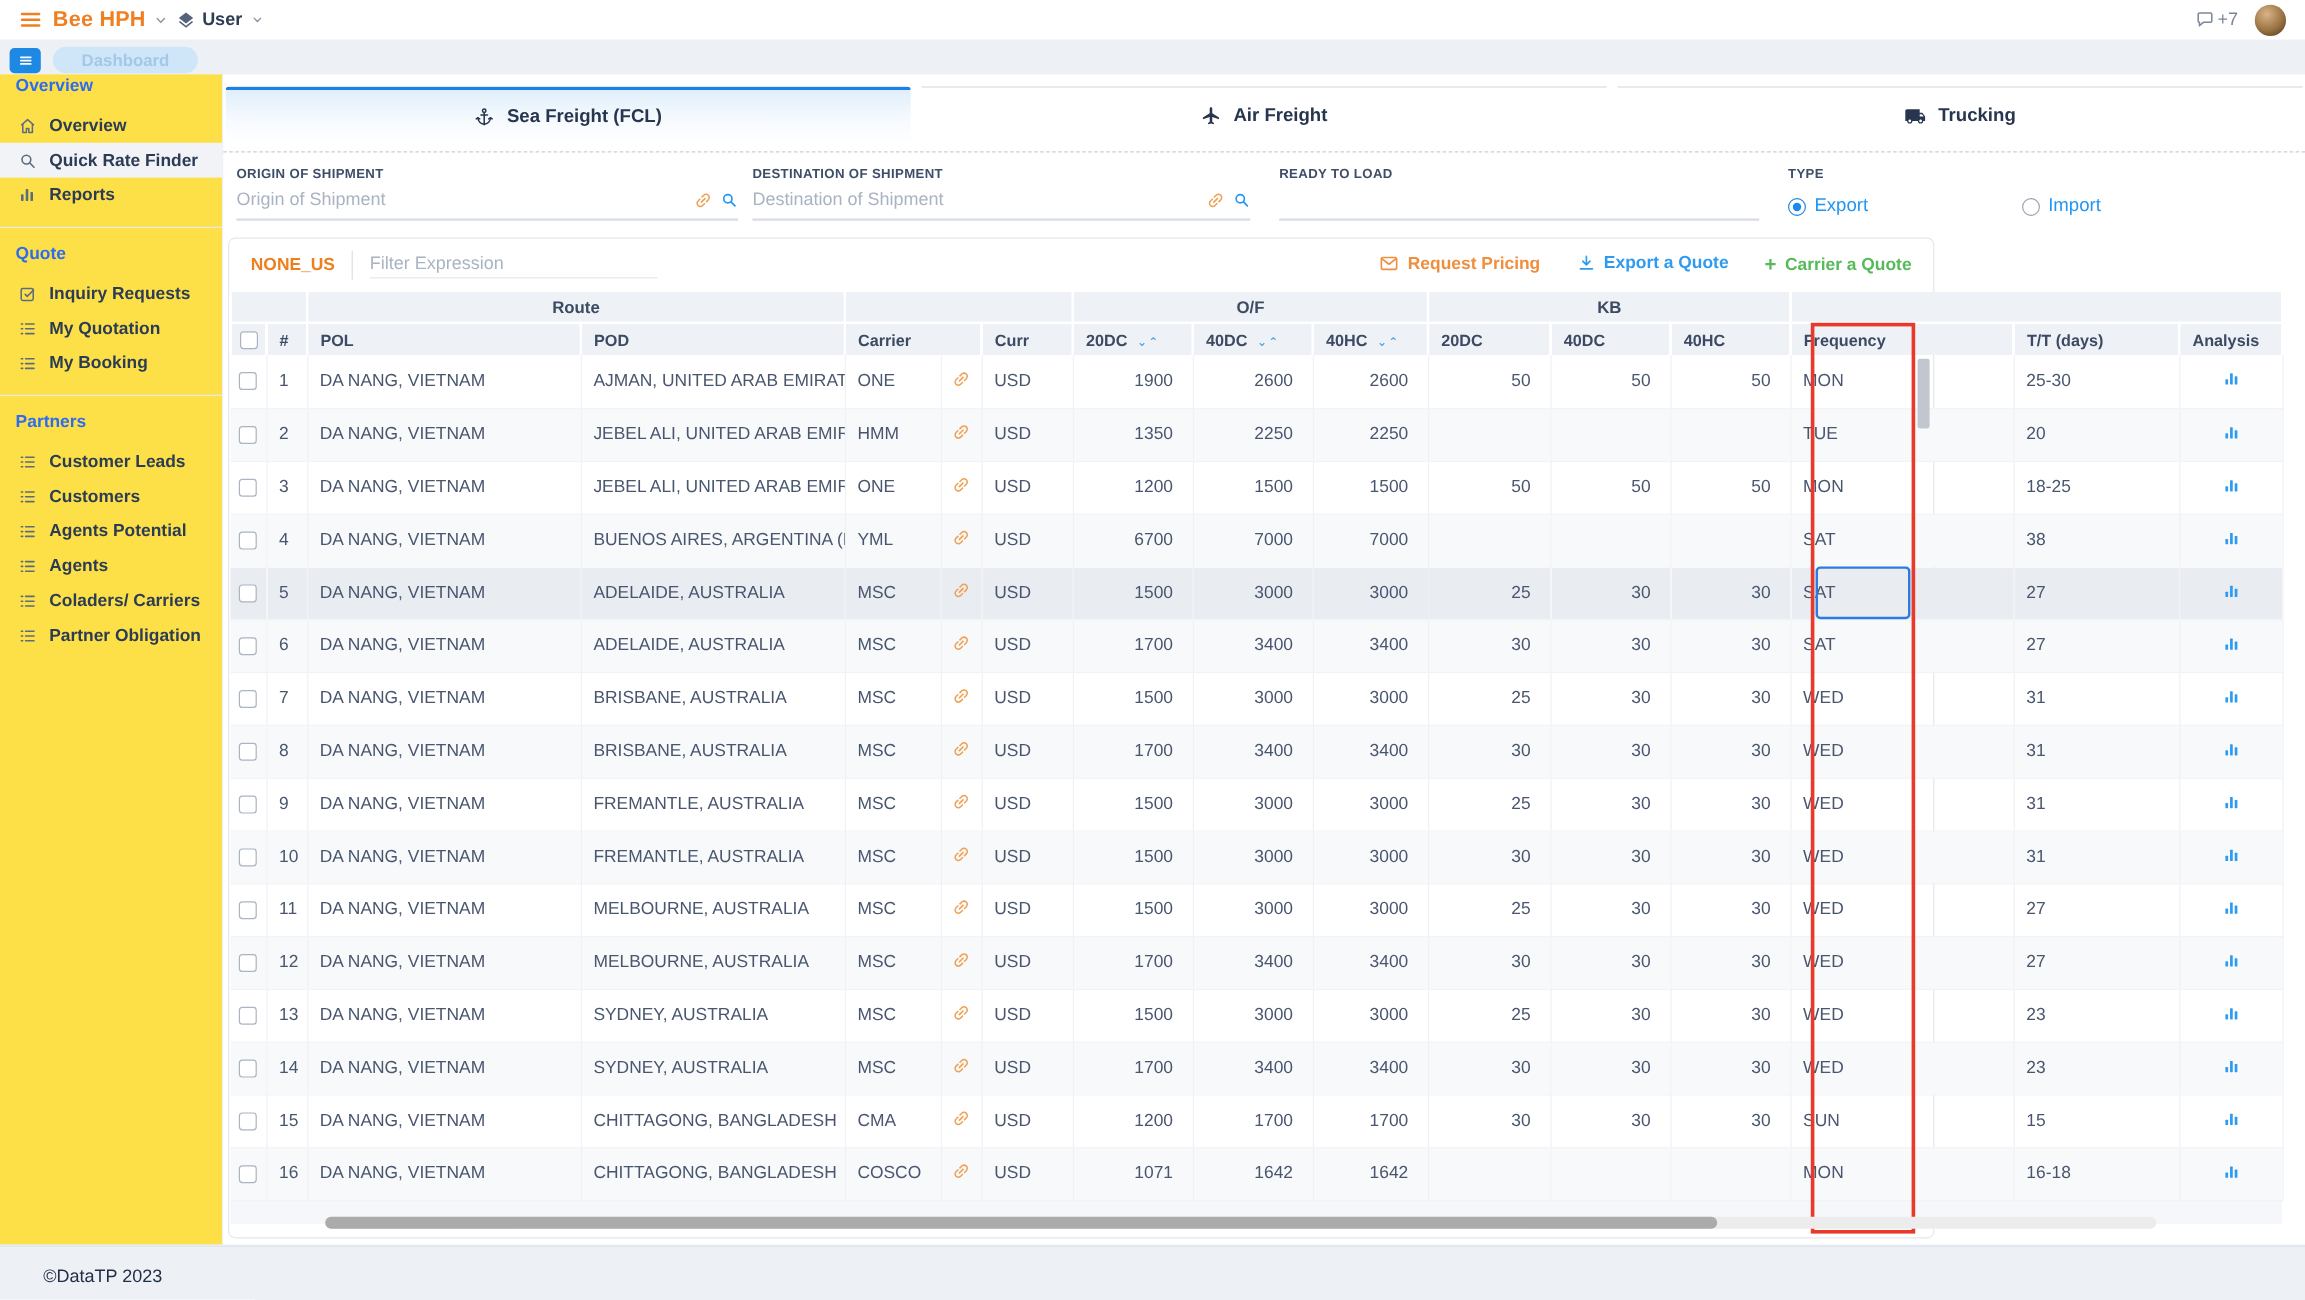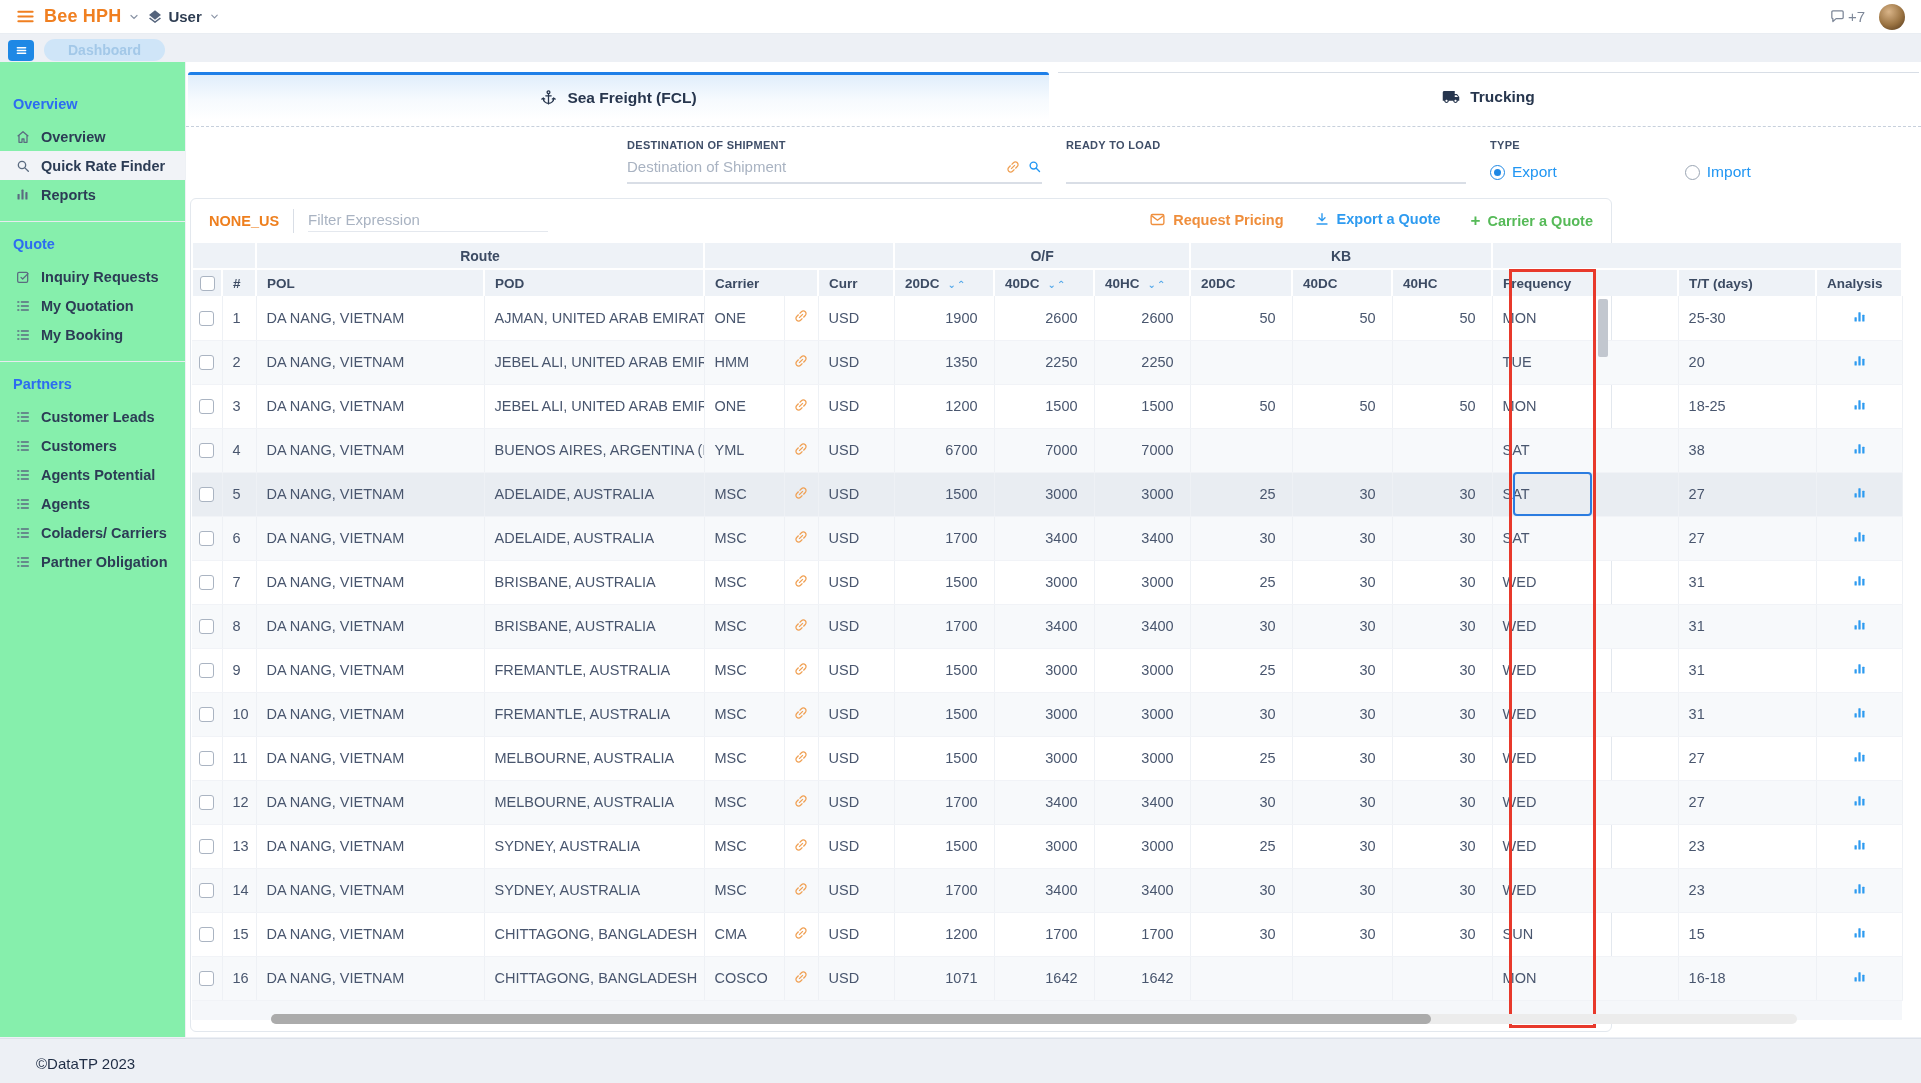--- a/index.html
+++ b/index.html
@@ -25,22 +25,22 @@
     background:radial-gradient(circle at 38% 30%, #d9b488 0%, #9a7342 55%, #4e3318 100%); }
 
   
   .crumbs { position:absolute; top:39px; left:8px; display:flex; align-items:center; gap:10px; }
   .menu-btn { width:26px; height:21px; border-radius:4px; background:#1e88e5; color:#fff;
     display:flex; align-items:center; justify-content:center; }
   .crumb-chip { height:22px; padding:0 24px; border-radius:12px; background:#cfe5f8; color:#a3c8e8;
     font-size:14px; font-weight:bold; display:flex; align-items:center; }
 
   
-  .sidebar { position:absolute; top:62px; left:0; width:186px; height:975px; background:#86efac;
-    border-right:1px solid #eef1f5; padding-top:34px; }
+  .sidebar { position:absolute; top:62px; left:0; width:186px; height:975px; background:#fde047;
+    border-right:1px solid #eef1f5; padding-top:2px; }
   .sb-section-title { color:#2d6cf1; font-size:14.5px; font-weight:bold; padding:0 0 10px 13px; }
   .sb-item { height:29px; display:flex; align-items:center; gap:10px; padding-left:14px;
     color:#2c3c55; font-size:14.5px; font-weight:bold; cursor:pointer; }
   .sb-item .icon { color:#5b6b80; width:17px; }
   .sb-item.active { background:#f1f3f7; }
   .sb-divider { border-top:1px solid #e7ebf0; margin:12px 0 14px 0; }
 
   
   .main { position:absolute; top:62px; left:186px; width:1735px; height:975px; background:#fff; }
 
@@ -304,30 +304,57 @@
             <path d="M12 6.6V21"></path>
             <path d="M8.2 9.6h7.6"></path>
             <path d="M4.6 13a7.4 7.4 0 0 0 14.8 0"></path>
             <path d="M4.6 13l-2 1.3M4.6 13l2.1 1.2M19.4 13l2 1.3M19.4 13l-2.1 1.2"></path>
           </svg>
         </span>
         <span>Sea Freight (FCL)</span>
       </div>
       <div class="tab">
         <span class="icon">
+          <svg width="17" height="17" viewBox="0 0 24 24" fill="currentColor">
+            <path d="M21 16v-2l-8-5V3.5c0-.83-.67-1.5-1.5-1.5S10 2.67 10 3.5V9l-8 5v2l8-2.5V19l-2 1.5V22l3.5-1 3.5 1v-1.5L13 19v-5.5l8 2.5z"></path>
+          </svg>
+        </span>
+        <span>Air Freight</span>
+      </div>
+      <div class="tab">
+        <span class="icon">
           <svg width="18" height="18" viewBox="0 0 24 24" fill="currentColor">
             <path d="M20 8h-3V4H3c-1.1 0-2 .9-2 2v11h2c0 1.66 1.34 3 3 3s3-1.34 3-3h6c0 1.66 1.34 3 3 3s3-1.34 3-3h2v-5l-3-4zM6 18.5c-.83 0-1.5-.67-1.5-1.5s.67-1.5 1.5-1.5 1.5.67 1.5 1.5-.67 1.5-1.5 1.5zm13.5-9l1.96 2.5H17V9.5h2.5zm-1.5 9c-.83 0-1.5-.67-1.5-1.5s.67-1.5 1.5-1.5 1.5.67 1.5 1.5-.67 1.5-1.5 1.5z"></path>
           </svg>
         </span>
         <span>Trucking</span>
       </div>
     </div>
   <div class="dash-sep"></div>
 
   <div class="filter-form">
+    <div class="f-field f-origin">
+      <div class="f-label">ORIGIN OF SHIPMENT</div>
+      <div class="f-input-row">
+        <input placeholder="Origin of Shipment" style="">
+        <span class="icon link-ic">
+          <svg width="16" height="16" viewBox="0 0 24 24" fill="currentColor">
+              <g transform="rotate(-45 12 12)">
+                <path d="M3.9 12c0-1.71 1.39-3.1 3.1-3.1h4V7H7c-2.76 0-5 2.24-5 5s2.24 5 5 5h4v-1.9H7c-1.71 0-3.1-1.39-3.1-3.1zm4.1 1h8v-2H8v2zm9-6h-4v1.9h4c1.71 0 3.1 1.39 3.1 3.1s-1.39 3.1-3.1 3.1h-4V17h4c2.76 0 5-2.24 5-5s-2.24-5-5-5z"></path>
+              </g>
+            </svg>
+        </span>
+        <span class="icon search-ic">
+          <svg width="15" height="15" viewBox="0 0 24 24" fill="none" stroke="currentColor" stroke-width="2.2" stroke-linecap="round">
+              <circle cx="10.5" cy="10.5" r="5.5"></circle>
+              <path d="M14.8 14.8L20 20"></path>
+            </svg>
+        </span>
+      </div>
+    </div>
 
     <div class="f-field f-ready">
       <div class="f-label">READY TO LOAD</div>
       <div class="f-input-row">
         <input placeholder="" style="">
       </div>
     </div>
 
     <div class="f-field f-dest">
       <div class="f-label">DESTINATION OF SHIPMENT</div>

